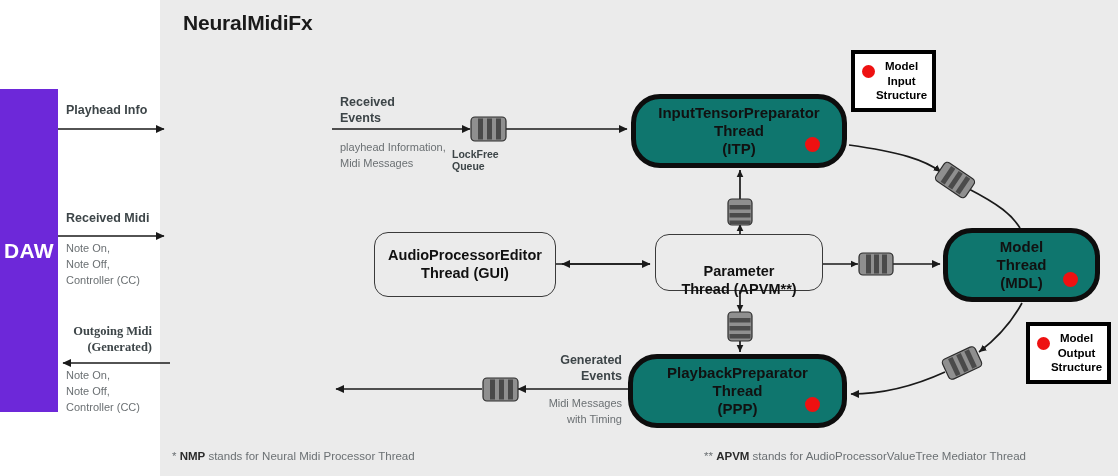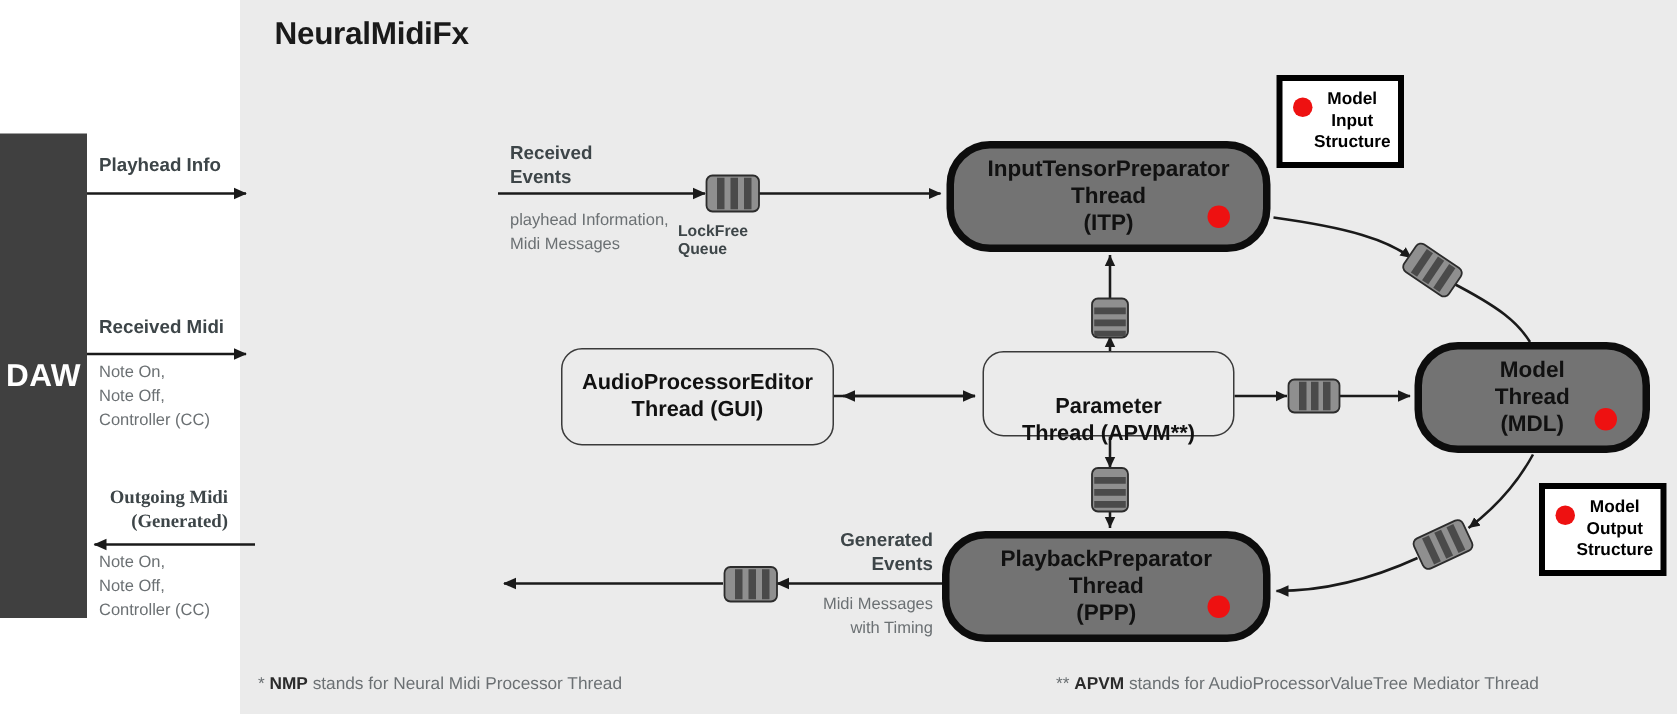--- a/index.html
+++ b/index.html
@@ -23,21 +23,21 @@
   }
   .svg-layer {
     position: absolute;
     left: 0; top: 0;
     width: 1118px; height: 476px;
   }
   .daw-block {
     position: absolute;
     left: 0px; top: 89px;
     width: 58px; height: 323px;
-    background: #404040;
+    background: #6d28d9;
     color: #ffffff;
     display: flex;
     align-items: center;
     justify-content: center;
     font-weight: bold;
     font-size: 21px;
     letter-spacing: 0.3px;
   }
   .title {
     position: absolute;
@@ -58,21 +58,21 @@
     font-weight: bold;
     color: #111111;
     line-height: 1.18;
   }
   .box-thin {
     background: #ebebeb;
     border: 1.6px solid #3a3a3a;
     border-radius: 14px;
   }
   .box-thick {
-    background: #737373;
+    background: #0f766e;
     border: 5px solid #0d0d0d;
     border-radius: 29px;
   }
   .box .inner { padding: 0 6px; }
   .red-dot {
     position: absolute;
     width: 15px; height: 15px;
     border-radius: 50%;
     background: #ee1111;
   }

